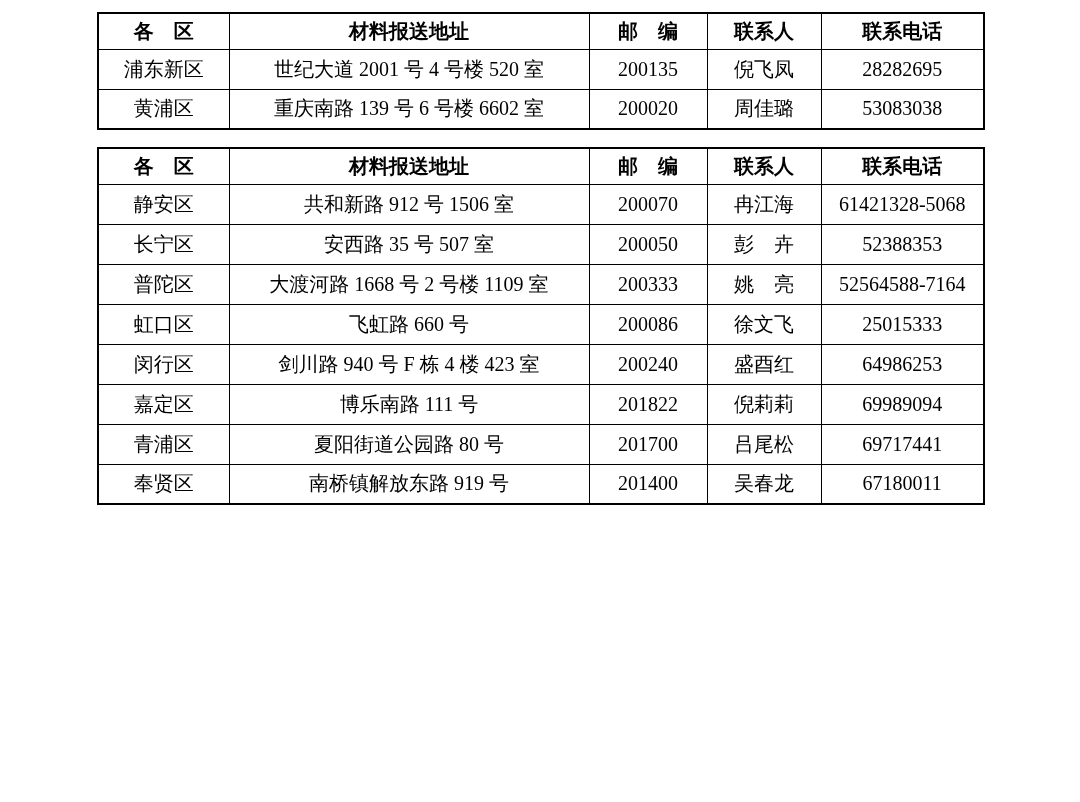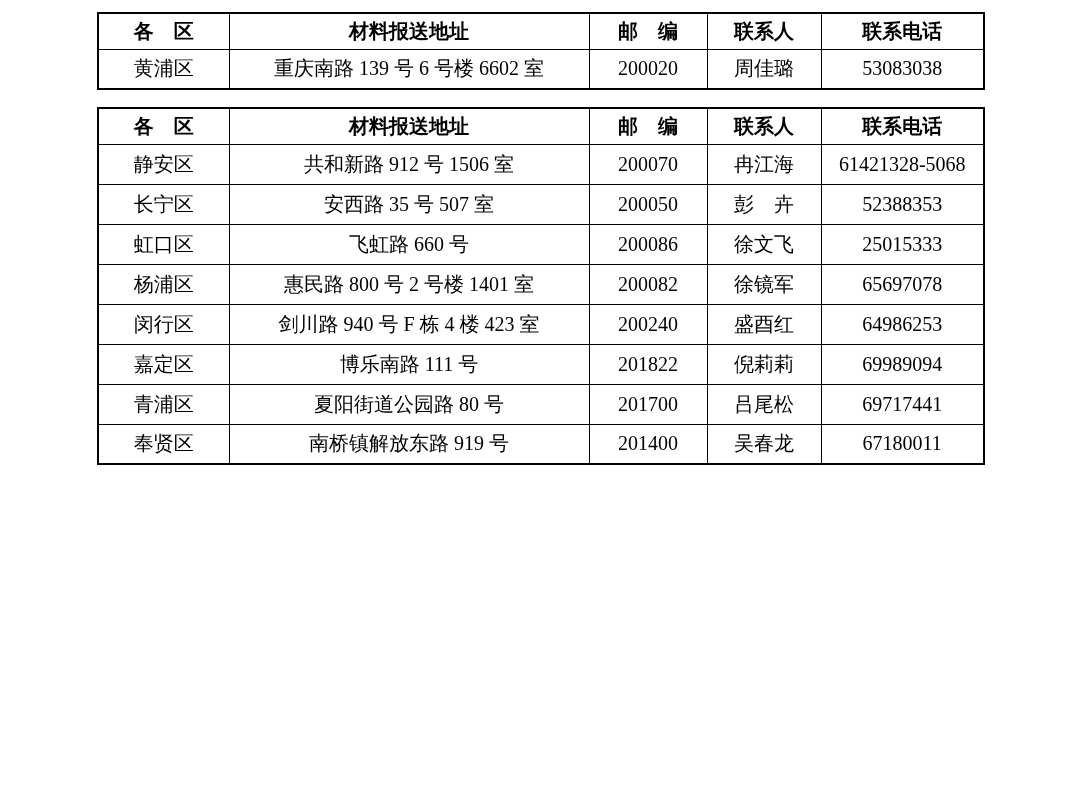--- a/index.html
+++ b/index.html
@@ -68,20 +68,27 @@
       <tr>
         <th>各　区</th>
         <th>材料报送地址</th>
         <th>邮　编</th>
         <th>联系人</th>
         <th>联系电话</th>
       </tr>
     </thead>
     <tbody>
         <tr>
+          <td>浦东新区</td>
+          <td>世纪大道 2001 号 4 号楼 520 室</td>
+          <td>200135</td>
+          <td>倪飞凤</td>
+          <td>28282695</td>
+        </tr>
+        <tr>
           <td>黄浦区</td>
           <td>重庆南路 139 号 6 号楼 6602 室</td>
           <td>200020</td>
           <td>周佳璐</td>
           <td>53083038</td>
         </tr>
       </tbody>
   </table>
 
   <table class="contact-table">
@@ -110,32 +117,32 @@
           <td>61421328-5068</td>
         </tr>
         <tr>
           <td>长宁区</td>
           <td>安西路 35 号 507 室</td>
           <td>200050</td>
           <td>彭　卉</td>
           <td>52388353</td>
         </tr>
         <tr>
+          <td>普陀区</td>
+          <td>大渡河路 1668 号 2 号楼 1109 室</td>
+          <td>200333</td>
+          <td>姚　亮</td>
+          <td>52564588-7164</td>
+        </tr>
+        <tr>
           <td>虹口区</td>
           <td>飞虹路 660 号</td>
           <td>200086</td>
           <td>徐文飞</td>
           <td>25015333</td>
-        </tr>
-        <tr>
-          <td>杨浦区</td>
-          <td>惠民路 800 号 2 号楼 1401 室</td>
-          <td>200082</td>
-          <td>徐镜军</td>
-          <td>65697078</td>
         </tr>
         <tr>
           <td>闵行区</td>
           <td>剑川路 940 号 F 栋 4 楼 423 室</td>
           <td>200240</td>
           <td>盛酉红</td>
           <td>64986253</td>
         </tr>
         <tr>
           <td>嘉定区</td>

